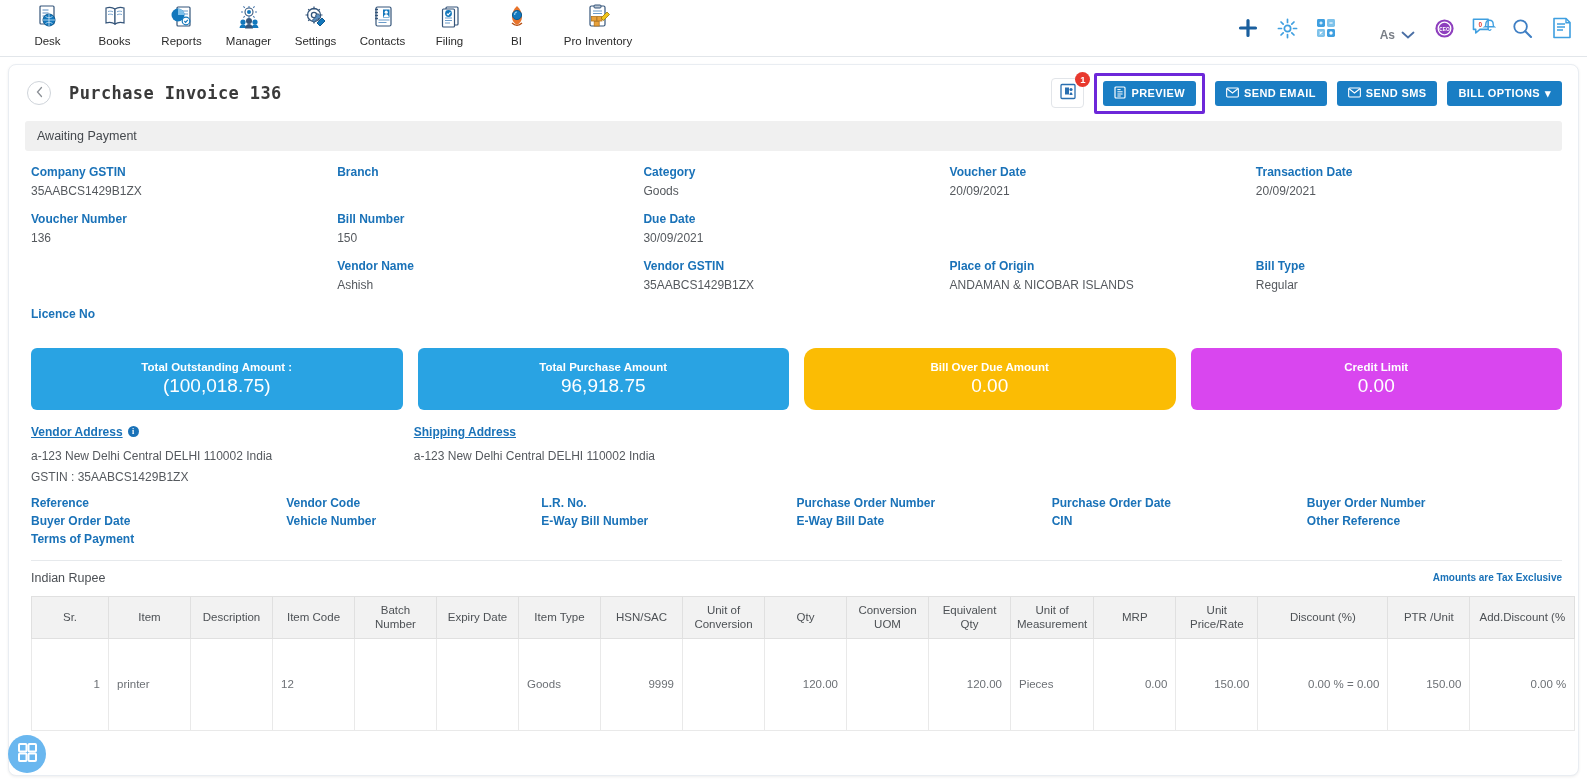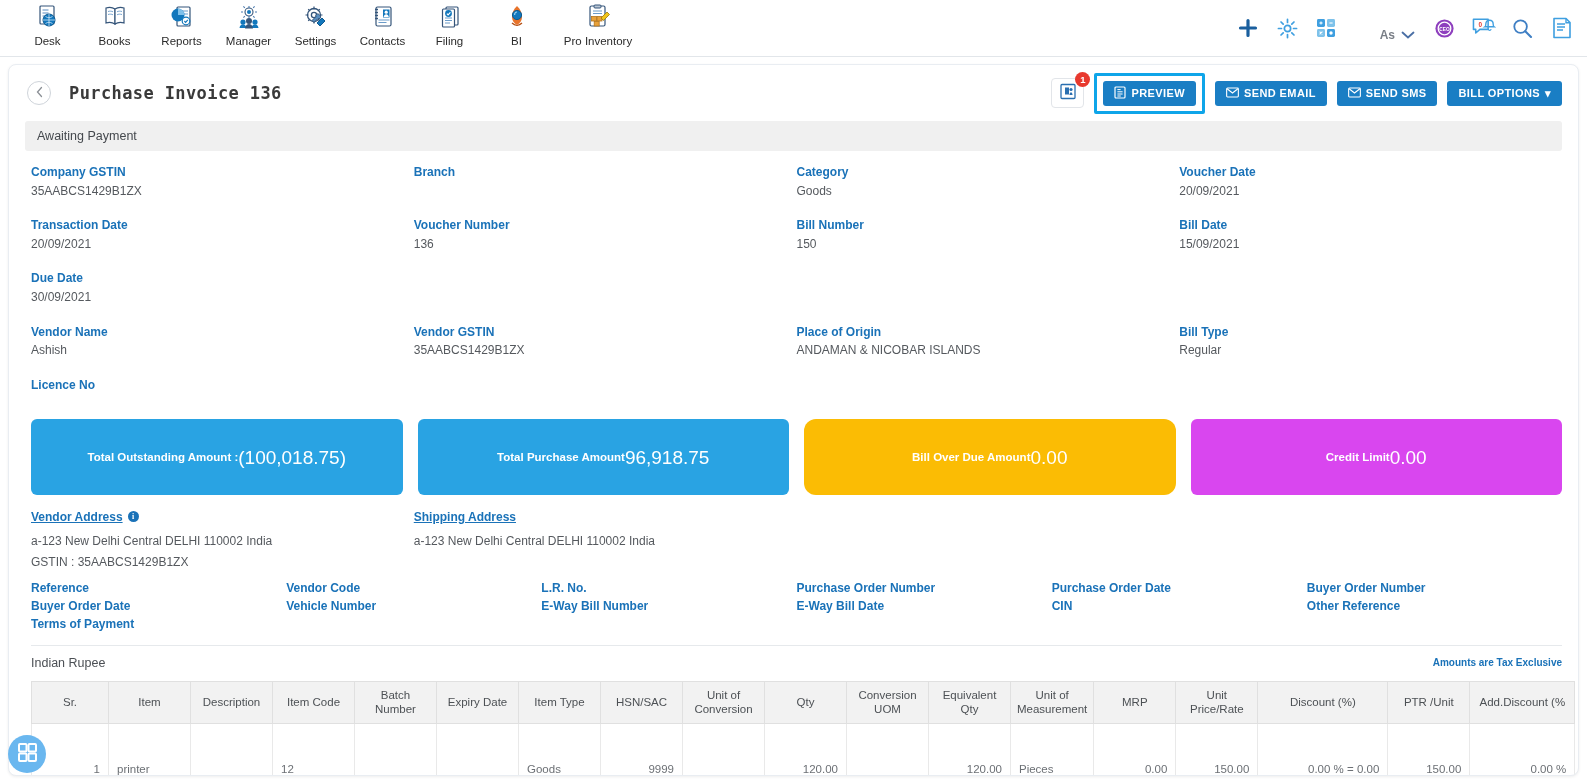--- a/index.html
+++ b/index.html
@@ -99,48 +99,48 @@
   .btn {
     height: 25px; border: none; border-radius: 3px;
     background: #1a7ec4; color: #fff;
     font-size: 11px; font-weight: 700; letter-spacing: .4px;
     padding: 0 11px; cursor: pointer;
     display: inline-flex; align-items: center; gap: 5px;
     white-space: nowrap;
     font-family: "Liberation Sans", sans-serif;
   }
   .btn-hl-wrap {
-    border: 3px solid #0ea5e9; padding: 5px 6px; border-radius: 2px;
+    border: 3px solid #6d28d9; padding: 5px 6px; border-radius: 2px;
     display: inline-flex; align-items: center;
   }
 
   
   .statusbar {
     margin: 0 16px; height: 30px; background: #f0f0f0;
     border-radius: 3px; display: flex; align-items: center;
     padding-left: 12px; font-size: 12.5px; color: #44484d;
   }
 
   
   .fgrid {
-    display: grid; grid-template-columns: repeat(4, 1fr);
+    display: grid; grid-template-columns: repeat(5, 1fr);
     padding: 14px 16px 0 22px;
-    row-gap: 19px;
+    row-gap: 13px;
   }
   .fcell { min-height: 33px; }
   .flabel { font-size: 12px; color: #1a72b8; font-weight: 700; line-height:1.3; }
   .fval { font-size: 12px; color: #55595e; margin-top: 3px; line-height:1.3; }
 
   
   .cards {
     display: flex; gap: 15px; padding: 8px 16px 0 22px;
   }
   .sumcard {
-    flex: 1; height: 76px; border-radius: 6px;
-    display: flex; flex-direction: row;
+    flex: 1; height: 62px; border-radius: 6px;
+    display: flex; flex-direction: column;
     align-items: center; justify-content: center;
     color: #fff;
   }
   .sumcard .t { font-size: 11.5px; font-weight: 700; }
   .sumcard .v { font-size: 19px; margin-top: 2px; }
 
   
   .addr {
     display: grid; grid-template-columns: repeat(4, 1fr);
     padding: 12px 16px 0 22px;
@@ -488,24 +488,20 @@
       <div class="fval">20/09/2021</div>
     </div>
     <div class="fcell">
       <div class="flabel">Voucher Number</div>
       <div class="fval">136</div>
     </div>
 
     <div class="fcell">
       <div class="flabel">Bill Number</div>
       <div class="fval">150</div>
-    </div>
-    <div class="fcell">
-      <div class="flabel">Bill Date</div>
-      <div class="fval">15/09/2021</div>
     </div>
     <div class="fcell">
       <div class="flabel">Due Date</div>
       <div class="fval">30/09/2021</div>
     </div>
     <div class="fcell"></div>
     <div class="fcell"></div>
     <div class="fcell"></div>
 
     <div class="fcell">

